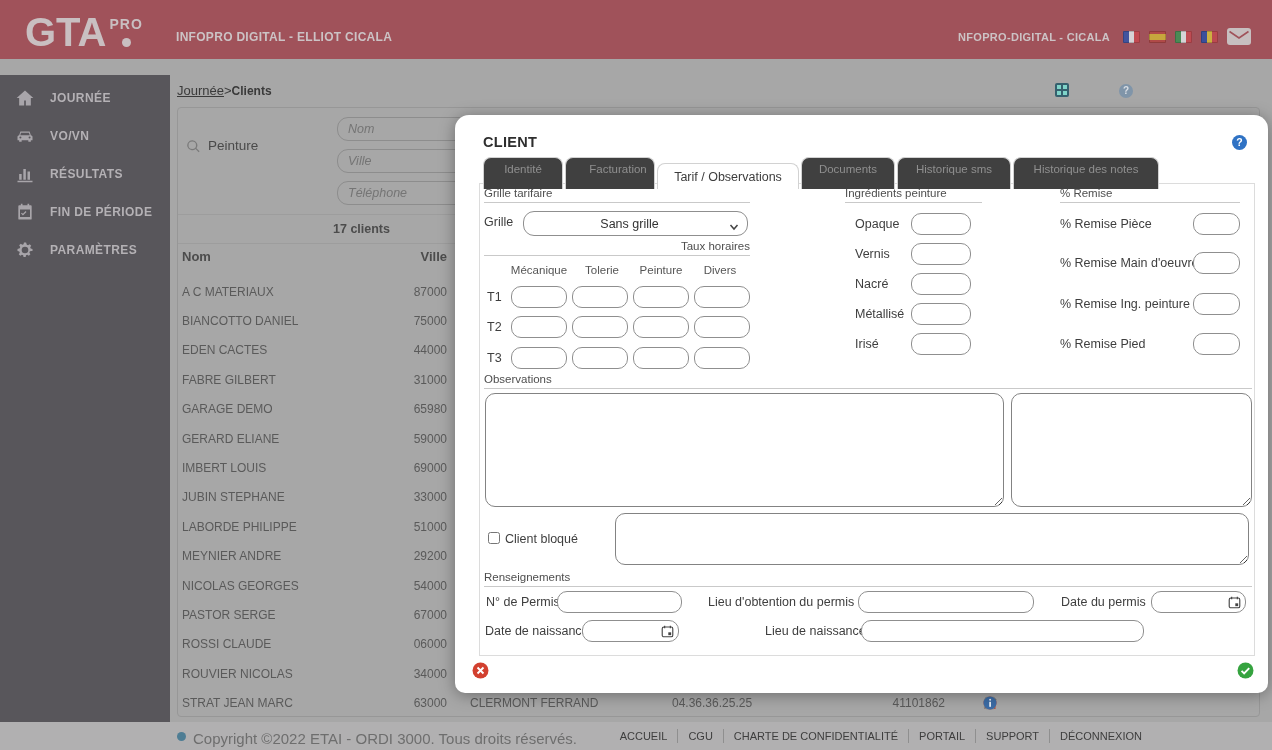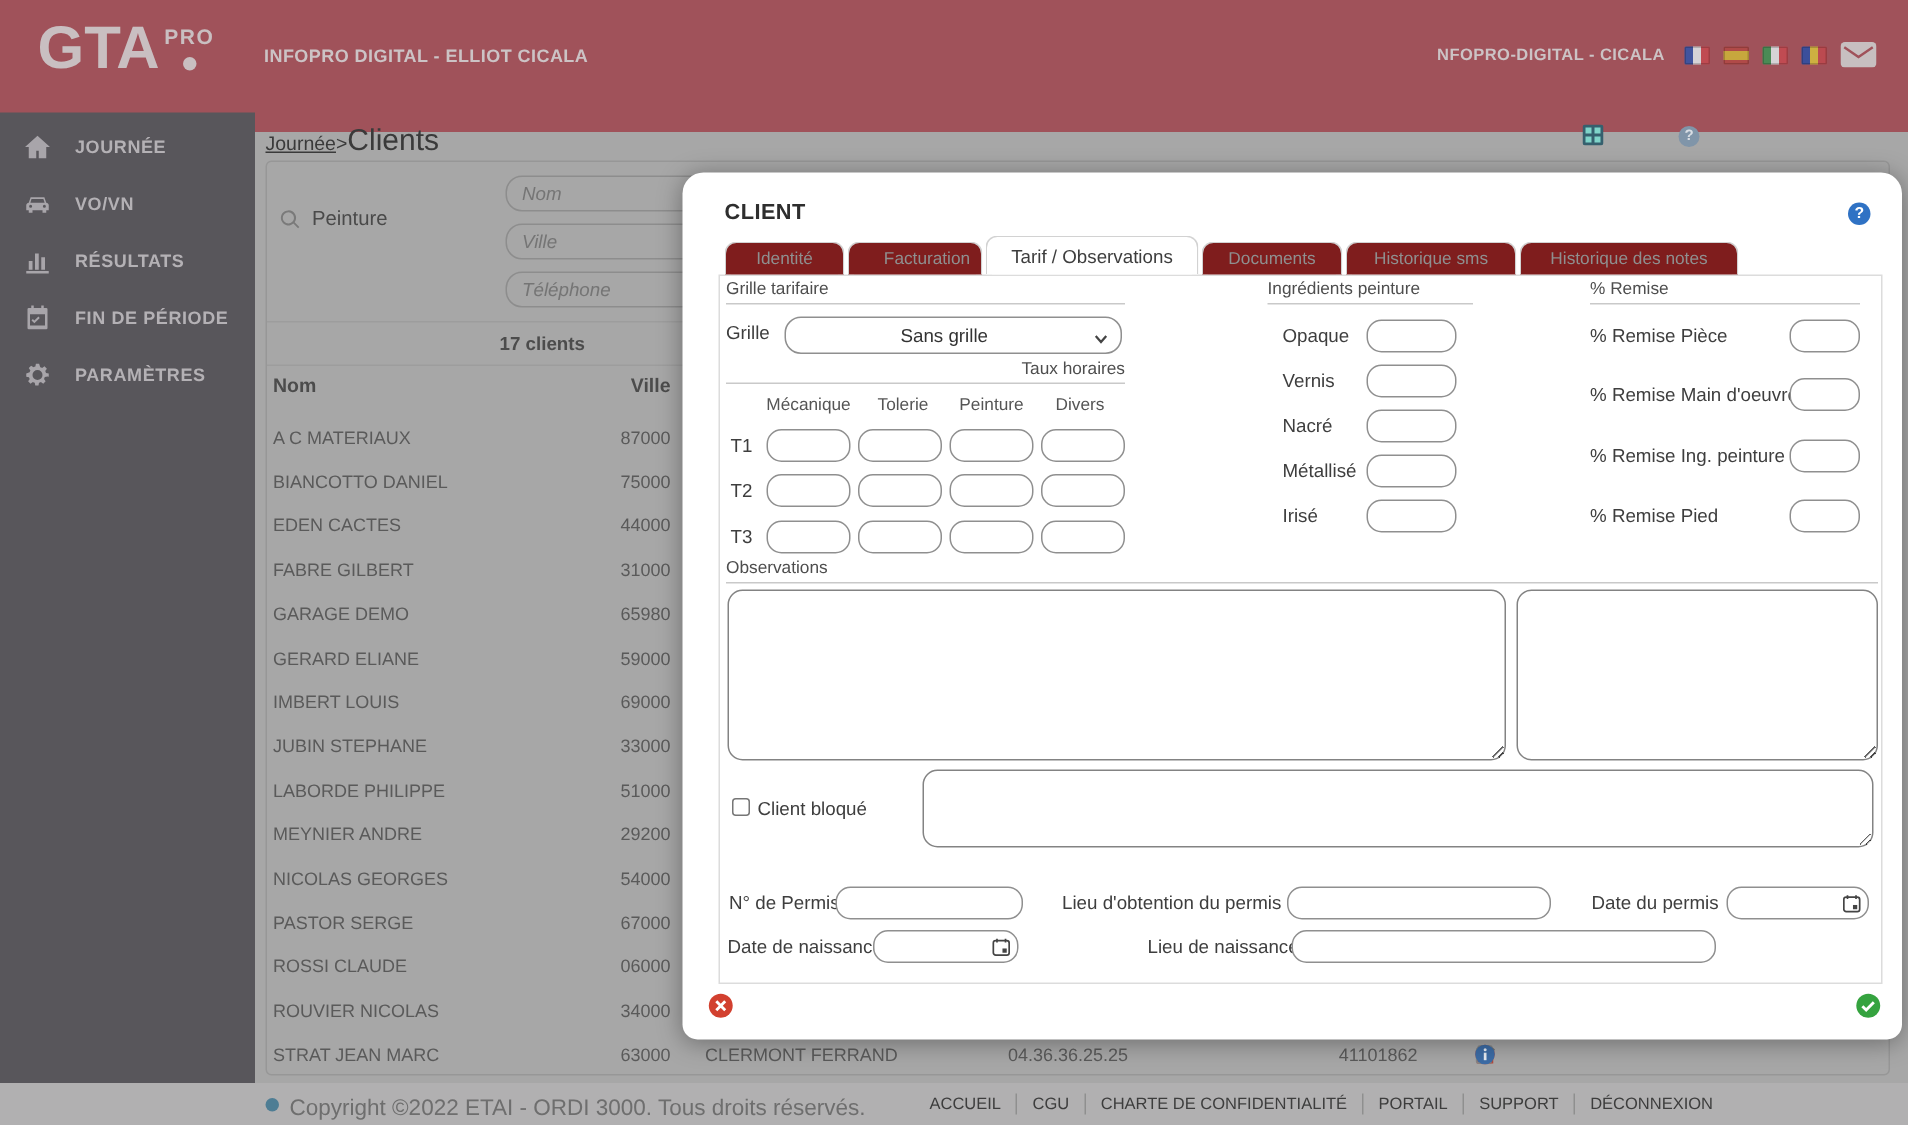--- a/index.html
+++ b/index.html
@@ -1,21 +1,21 @@
 <!DOCTYPE html>
 <html><head>
 <meta charset="utf-8">
 <style>
   html,body{margin:0;padding:0;}
   body{width:1272px;height:750px;position:relative;overflow:hidden;
        font-family:"Liberation Sans", sans-serif;background:#a7a7a7;}
   *{box-sizing:border-box;}
 
   
-  .app-header{position:absolute;left:0;top:0;width:1272px;height:88px;background:#a0525a;}
+  .app-header{position:absolute;left:0;top:0;width:1272px;height:59px;background:#a0525a;}
   .logo{position:absolute;left:25px;top:12px;display:flex;align-items:flex-start;}
   .logo .gta{font-size:40px;line-height:40px;font-weight:800;color:#c9bfc1;letter-spacing:0px;}
   .logo .procol{display:flex;flex-direction:column;align-items:center;margin-left:3px;margin-top:4px;}
   .logo .pro{font-size:14px;font-weight:800;color:#c9bfc1;letter-spacing:1px;}
   .logo .dot{width:9px;height:9px;border-radius:50%;background:#c9bfc1;margin-top:6px;}
   .hdr-account{position:absolute;left:176px;top:30px;font-size:12px;font-weight:bold;color:#ccc3c5;letter-spacing:.3px;}
   .hdr-right{position:absolute;right:21px;top:28px;display:flex;align-items:center;gap:9px;}
   .hdr-user{font-size:11px;font-weight:bold;color:#ccc3c5;letter-spacing:.3px;margin-right:4px;}
   .flag{width:17px;height:12px;display:inline-block;border-radius:1px;box-shadow:inset 0 0 0 1px rgba(0,0,0,.18);}
   .flag-fr{background:linear-gradient(90deg,#41549e 33%,#d6d3d6 33% 66%,#c04b52 66%);}
@@ -27,21 +27,21 @@
   
   .sidebar{position:absolute;left:0;top:75px;width:170px;height:647px;background:#58565b;padding-top:4px;}
   .sb-item{height:38px;display:flex;align-items:center;gap:15px;padding-left:15px;cursor:pointer;}
   .sb-ico{width:20px;height:20px;display:inline-flex;}
   .sb-ico svg{width:20px;height:20px;fill:#a8a5aa;}
   .sb-label{font-size:12px;font-weight:bold;color:#b4b1b5;letter-spacing:.4px;}
 
   
   .crumb{position:absolute;left:177px;top:83px;font-size:13px;color:#3a3a3a;}
   .crumb .parent{text-decoration:underline;cursor:pointer;}
-  .crumb .cur{font-weight:normal;font-size:20px;}
+  .crumb .cur{font-weight:bold;font-size:12px;}
   .panel{position:absolute;left:177px;top:107px;width:1083px;height:610px;
          border:1px solid #979797;border-radius:4px;}
   .sep{position:absolute;left:178px;width:1081px;border-top:1px solid #9d9d9d;height:0;}
   .search-ico{position:absolute;left:186px;top:139px;width:15px;height:15px;}
   .search-ico svg{width:15px;height:15px;fill:#7a7a7a;}
   .search-label{position:absolute;left:208px;top:138px;font-size:13.5px;color:#4a4a4a;}
   .s-input{position:absolute;left:337px;width:290px;height:24px;border:1px solid #8d8d8d;
            border-radius:11px;background:transparent;padding:0 10px;font-size:12.5px;color:#555;
            font-family:"Liberation Sans", sans-serif;}
   .s-input::placeholder{font-style:italic;color:#757575;}
@@ -71,21 +71,21 @@
   .fl{font-size:11px;color:#3d3d3d;padding:1px 10px;cursor:pointer;white-space:nowrap;}
   .fl + .fl{border-left:1px solid #8f8f8f;}
 
   
   .modal{position:absolute;left:455px;top:115px;width:813px;height:578px;background:#fff;
          border-radius:14px 14px 10px 10px;box-shadow:0 2px 16px rgba(0,0,0,.35);z-index:20;}
   .m-title{position:absolute;left:28px;top:19px;font-size:14.5px;font-weight:bold;color:#2e2e2e;letter-spacing:.3px;}
   .m-help{position:absolute;left:777px;top:20px;width:15px;height:15px;border-radius:50%;background:#2f72c4;
           color:#fff;font-size:10.5px;font-weight:bold;text-align:center;line-height:15px;cursor:pointer;}
   .tabs{position:absolute;left:28px;top:42px;display:flex;align-items:flex-end;z-index:3;}
-  .tab{height:22px;line-height:22px;background:#7f1d1d;border:1px solid #d2d2d2;border-bottom:none;
+  .tab{height:32px;line-height:22px;background:#404040;border:1px solid #d2d2d2;border-bottom:none;
        border-radius:8px 8px 0 0;font-size:11.5px;color:#8f8f8f;text-align:center;margin-right:2px;cursor:pointer;}
   .tab.active{height:26px;line-height:26px;background:#fff;color:#3d3d3d;font-size:12.5px;}
   .m-panel{position:absolute;left:24px;top:68px;width:776px;height:473px;border:1px solid #dcdcdc;background:#fff;z-index:1;}
   .msec{position:absolute;font-size:11.5px;color:#4e4e4e;border-bottom:1px solid #c9c9c9;padding-bottom:3px;z-index:2;}
   .mlabel{position:absolute;font-size:12.5px;color:#3e3e3e;white-space:nowrap;z-index:2;text-align:center;}
   .mcol{position:absolute;font-size:11.5px;color:#555;text-align:center;z-index:2;}
   .mi{position:absolute;height:22px;border:1px solid #8f8f8f;border-radius:10px;background:#fff;
       padding:0 6px;font-size:12px;color:#333;z-index:2;font-family:"Liberation Sans", sans-serif;}
   .datewrap{display:flex;align-items:center;padding:0 4px 0 6px;}
   .datewrap input{border:none;outline:none;flex:1;min-width:0;font-size:12px;font-family:"Liberation Sans", sans-serif;background:transparent;}
@@ -398,20 +398,21 @@
   <input class="mi" style="left: 738px; top: 178px; width: 47px;">
   <input class="mi" style="left: 738px; top: 218px; width: 47px;">
 
   <div class="msec" style="left:29px;top:258px;width:768px;">Observations</div>
   <textarea class="mta" style="left: 30px; top: 278px; width: 519px; height: 114px;"></textarea>
   <textarea class="mta" style="left: 556px; top: 278px; width: 241px; height: 114px;"></textarea>
   <input type="checkbox" class="mcheck" style="">
   <span class="mlabel" style="left:50px;top:417px;">Client bloqué</span>
   <textarea class="mta" style="left: 160px; top: 398px; width: 634px; height: 52px;"></textarea>
 
+  <div class="msec" style="left:29px;top:456px;width:768px;">Renseignements</div>
   <span class="mlabel" style="left:31px;top:480px;">N° de Permis</span>
   <input class="mi" style="left: 102px; top: 476px; width: 125px;">
   <span class="mlabel" style="left:253px;top:480px;">Lieu d'obtention du permis</span>
   <input class="mi" style="left: 403px; top: 476px; width: 176px;">
   <span class="mlabel" style="left:606px;top:480px;">Date du permis</span>
   <div class="mi datewrap" style="left:696px;top:476px;width:95px;">
     <input style="">
     <svg viewBox="0 0 16 16">
         <rect x="1.5" y="2.5" width="13" height="12" rx="2" fill="none" stroke="#444" stroke-width="1.4"></rect>
         <path d="M4.5 1v3M11.5 1v3" stroke="#444" stroke-width="1.4"></path>

